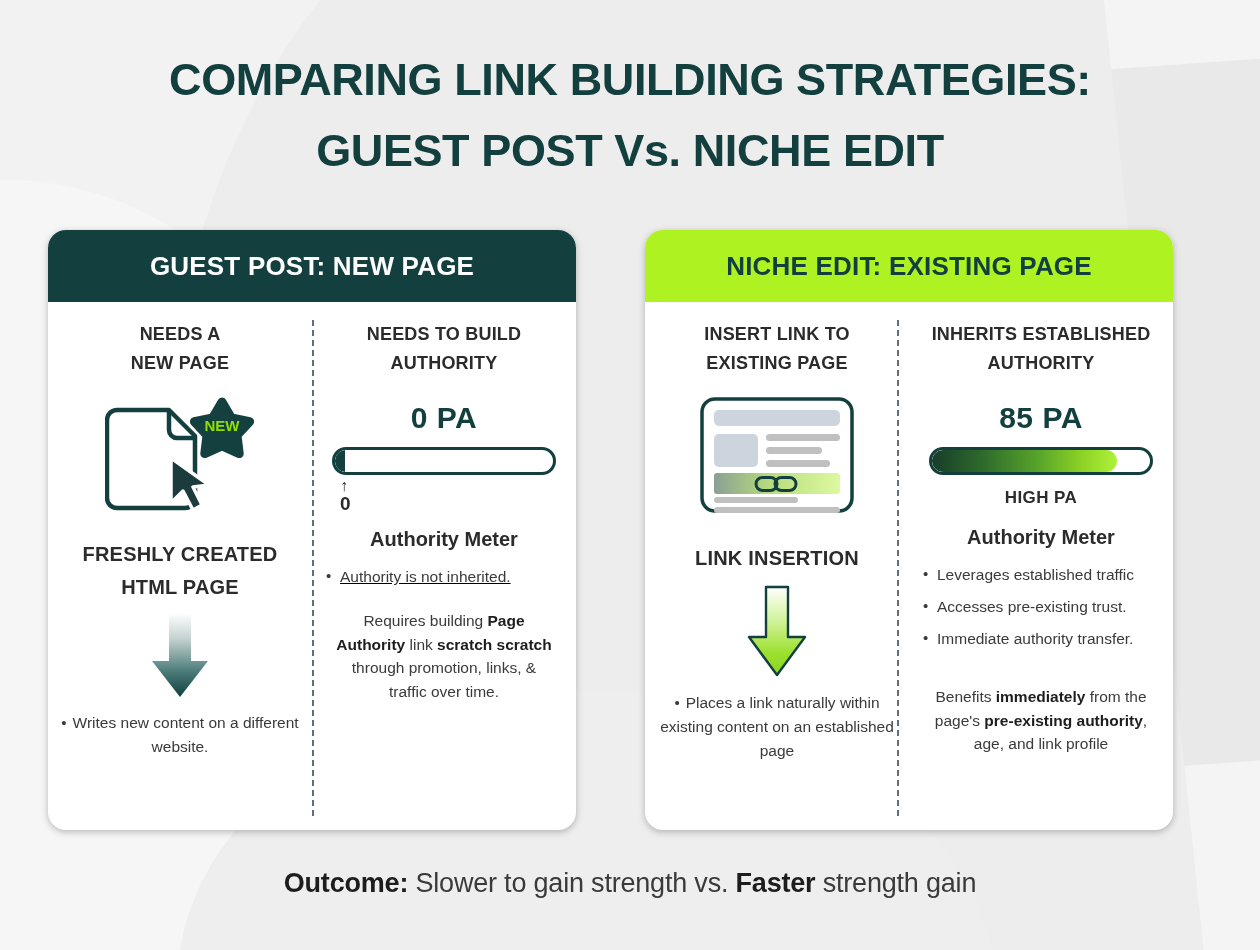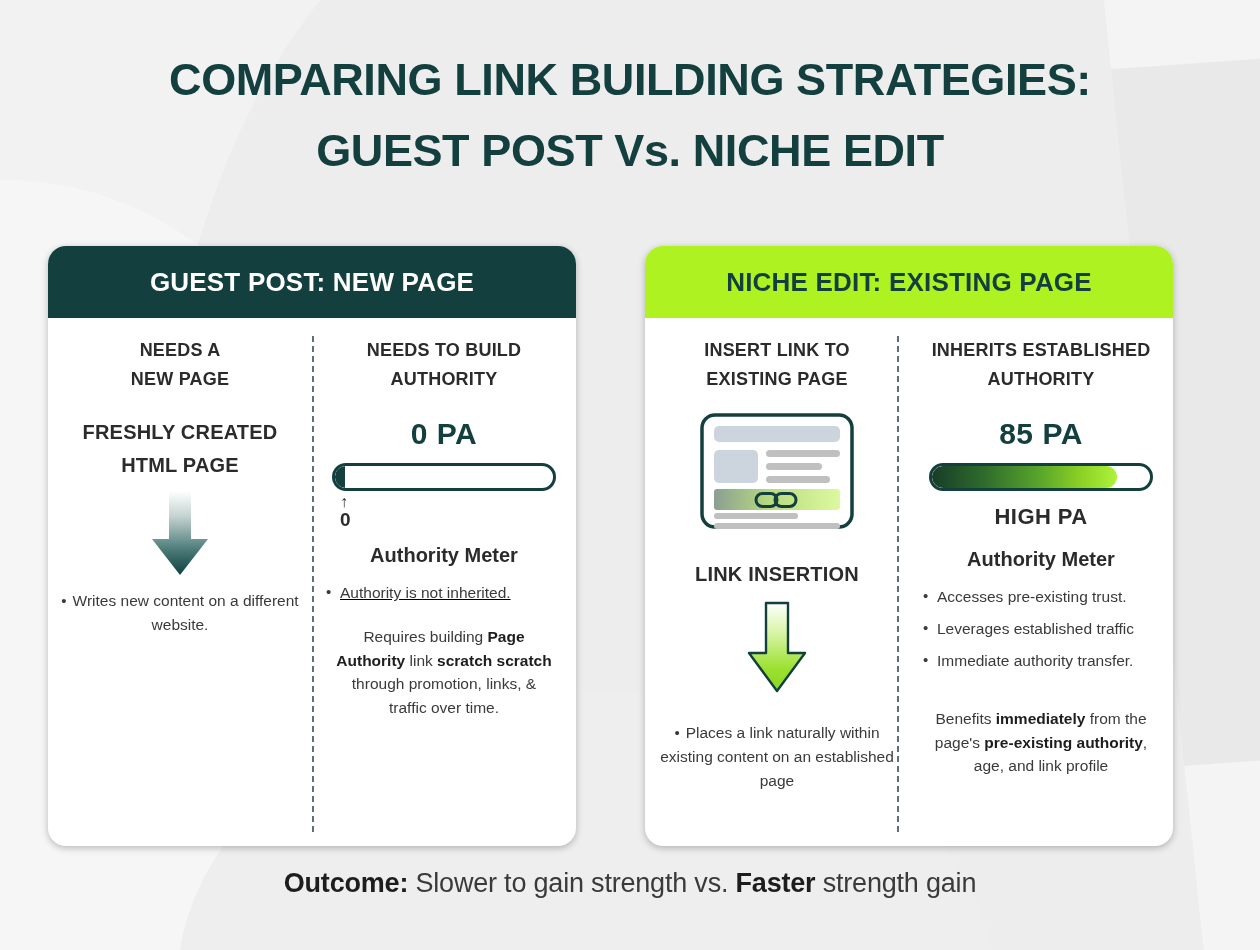--- a/index.html
+++ b/index.html
@@ -75,21 +75,21 @@
     font-weight: bold;
     font-size: 45px;
     letter-spacing: -0.4px;
     line-height: 1.58;
     white-space: nowrap;
   }
 
   
   .card {
     position: absolute;
-    top: 246px;
+    top: 230px;
     width: 528px;
     height: 600px;
     background: #ffffff;
     border-radius: 18px;
     box-shadow: 0 2px 7px rgba(0,0,0,0.26);
     overflow: hidden;
     display: flex;
     flex-direction: column;
   }
   #card-guest { left: 48px; }
@@ -198,21 +198,21 @@
     line-height: 1;
   }
   .zero-label {
     font-size: 19px;
     font-weight: bold;
     color: #2b2b2b;
     line-height: 1.05;
   }
   .high-pa {
     margin-top: 13px;
-    font-size: 22px;
+    font-size: 17px;
     font-weight: bold;
     color: #2b2b2b;
     letter-spacing: 0.4px;
   }
 
   
   .sub-title {
     font-size: 20px;
     font-weight: bold;
     color: #2b2b2b;
@@ -308,20 +308,29 @@
     <div class="card-header">GUEST POST: NEW PAGE</div>
     <div class="card-body">
       <div class="divider"></div>
 
       <div class="col">
         <div class="col-title">
           <span>NEEDS A</span><br>
           <span>NEW PAGE</span>
         </div>
 
+        <div class="icon-newpage">
+          <svg width="150" height="120" viewBox="0 0 150 120">
+            <path d="M12 14 h52 l26 26 v62 a10 10 0 0 1 -10 10 h-68 a10 10 0 0 1 -10 -10 v-78 a10 10 0 0 1 10 -10 z" fill="#ffffff" stroke="#13403f" stroke-width="4.5" stroke-linejoin="round"></path>
+            <path d="M64 14 v20 a8 8 0 0 0 8 8 h18" fill="none" stroke="#13403f" stroke-width="4.5" stroke-linejoin="round"></path>
+            <path d="M66 62 L66 107 L78 95 L88 114 L97 109 L88 91 L104 89 Z" fill="#1b3b3c" stroke="#ffffff" stroke-width="3.5" stroke-linejoin="round"></path>
+            <path d="M117 6 l9.4 16 18.2 3.6 -12.6 13.6 2.2 18.4 -17.2 -7.6 -17.2 7.6 2.2 -18.4 -12.6 -13.6 18.2 -3.6 z" fill="#14413f" stroke="#14413f" stroke-width="9" stroke-linejoin="round"></path>
+            <text x="117" y="35" text-anchor="middle" fill="#8fe000" font-family="Liberation Sans, sans-serif" font-size="15" font-weight="bold">NEW</text>
+          </svg>
+        </div>
 
         <div class="sub-title" style="margin-top:22px;">
           <span>FRESHLY CREATED</span><br>
           <span>HTML PAGE</span>
         </div>
 
         <div class="arrow-wrap">
           <svg width="72" height="92" viewBox="0 0 72 92">
             <defs>
               <linearGradient id="gradTeal" x1="0" y1="0" x2="0" y2="1">
@@ -413,21 +422,21 @@
                 <stop offset="0%" stop-color="#ffffff"></stop>
                 <stop offset="35%" stop-color="#d6f4a3"></stop>
                 <stop offset="75%" stop-color="#9ce02f"></stop>
                 <stop offset="100%" stop-color="#8cd621"></stop>
               </linearGradient>
             </defs>
             <path d="M29 4 h22 v50 h17 L40 92 L12 54 h17 z" fill="url(#gradGreen)" stroke="#13403f" stroke-width="2.4" stroke-linejoin="round"></path>
           </svg>
         </div>
 
-        <ul class="bullets centered" style="margin-top:18px;">
+        <ul class="bullets centered" style="margin-top:4px;">
           <li>Places a link naturally within existing content on an established page</li>
         </ul>
       </div>
 
       <div class="col">
         <div class="col-title">
           <span>INHERITS ESTABLISHED</span><br>
           <span>AUTHORITY</span>
         </div>
 
@@ -435,22 +444,22 @@
 
         <div class="meter-outer">
           <div class="meter-fill-high"></div>
         </div>
 
         <div class="high-pa">HIGH PA</div>
 
         <div class="meter-title" style="margin-top:18px;">Authority Meter</div>
 
         <ul class="bullets" style="margin-top:14px;">
+          <li>Leverages established traffic</li>
           <li>Accesses pre-existing trust.</li>
-          <li>Leverages established traffic</li>
           <li>Immediate authority transfer.</li>
         </ul>
 
         <div class="note" style="margin-top:26px;"><span>Benefits </span><b>immediately</b><span> from the page's </span><b>pre-existing authority</b><span>, age, and link profile</span></div>
       </div>
     </div>
   </div>
 
   <div id="outcome">
     <b>Outcome:</b><span> Slower to gain strength vs. </span><b>Faster</b><span> strength gain</span>

